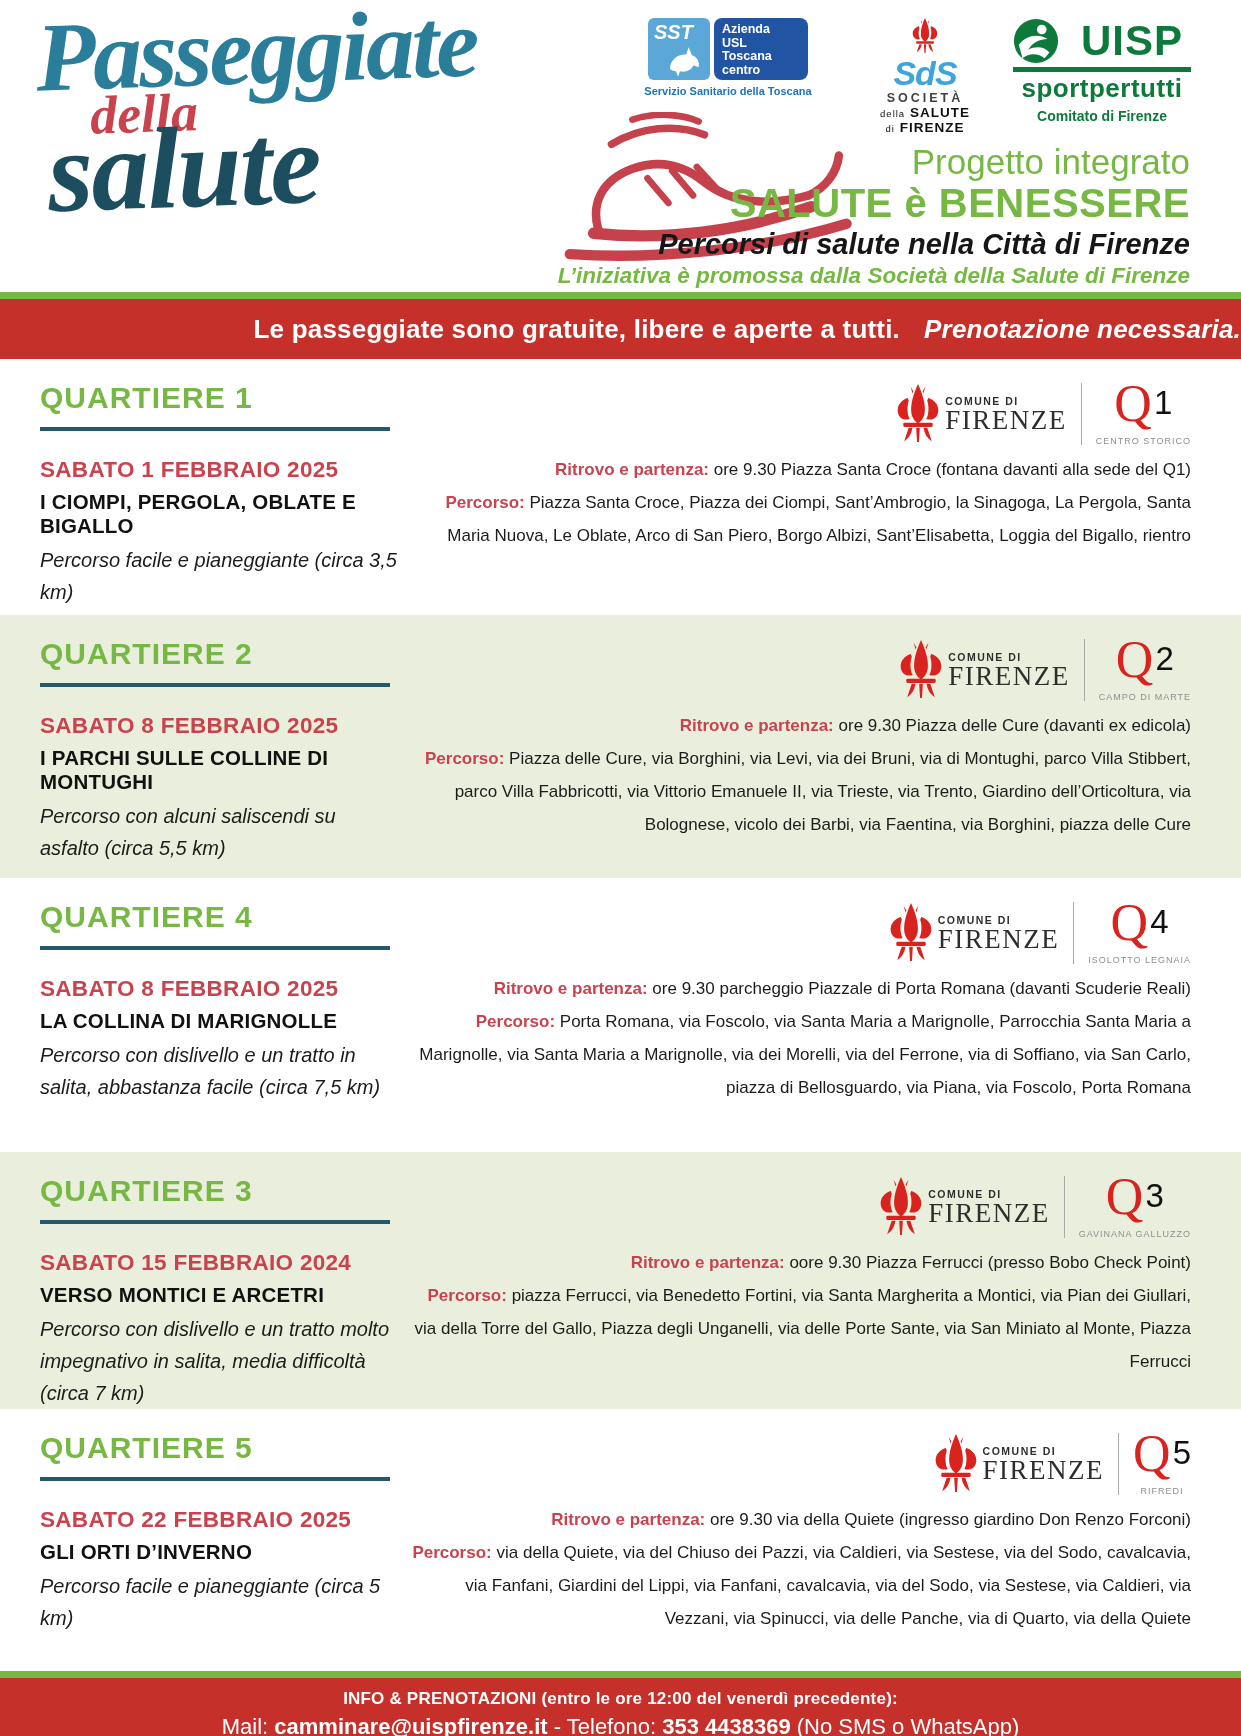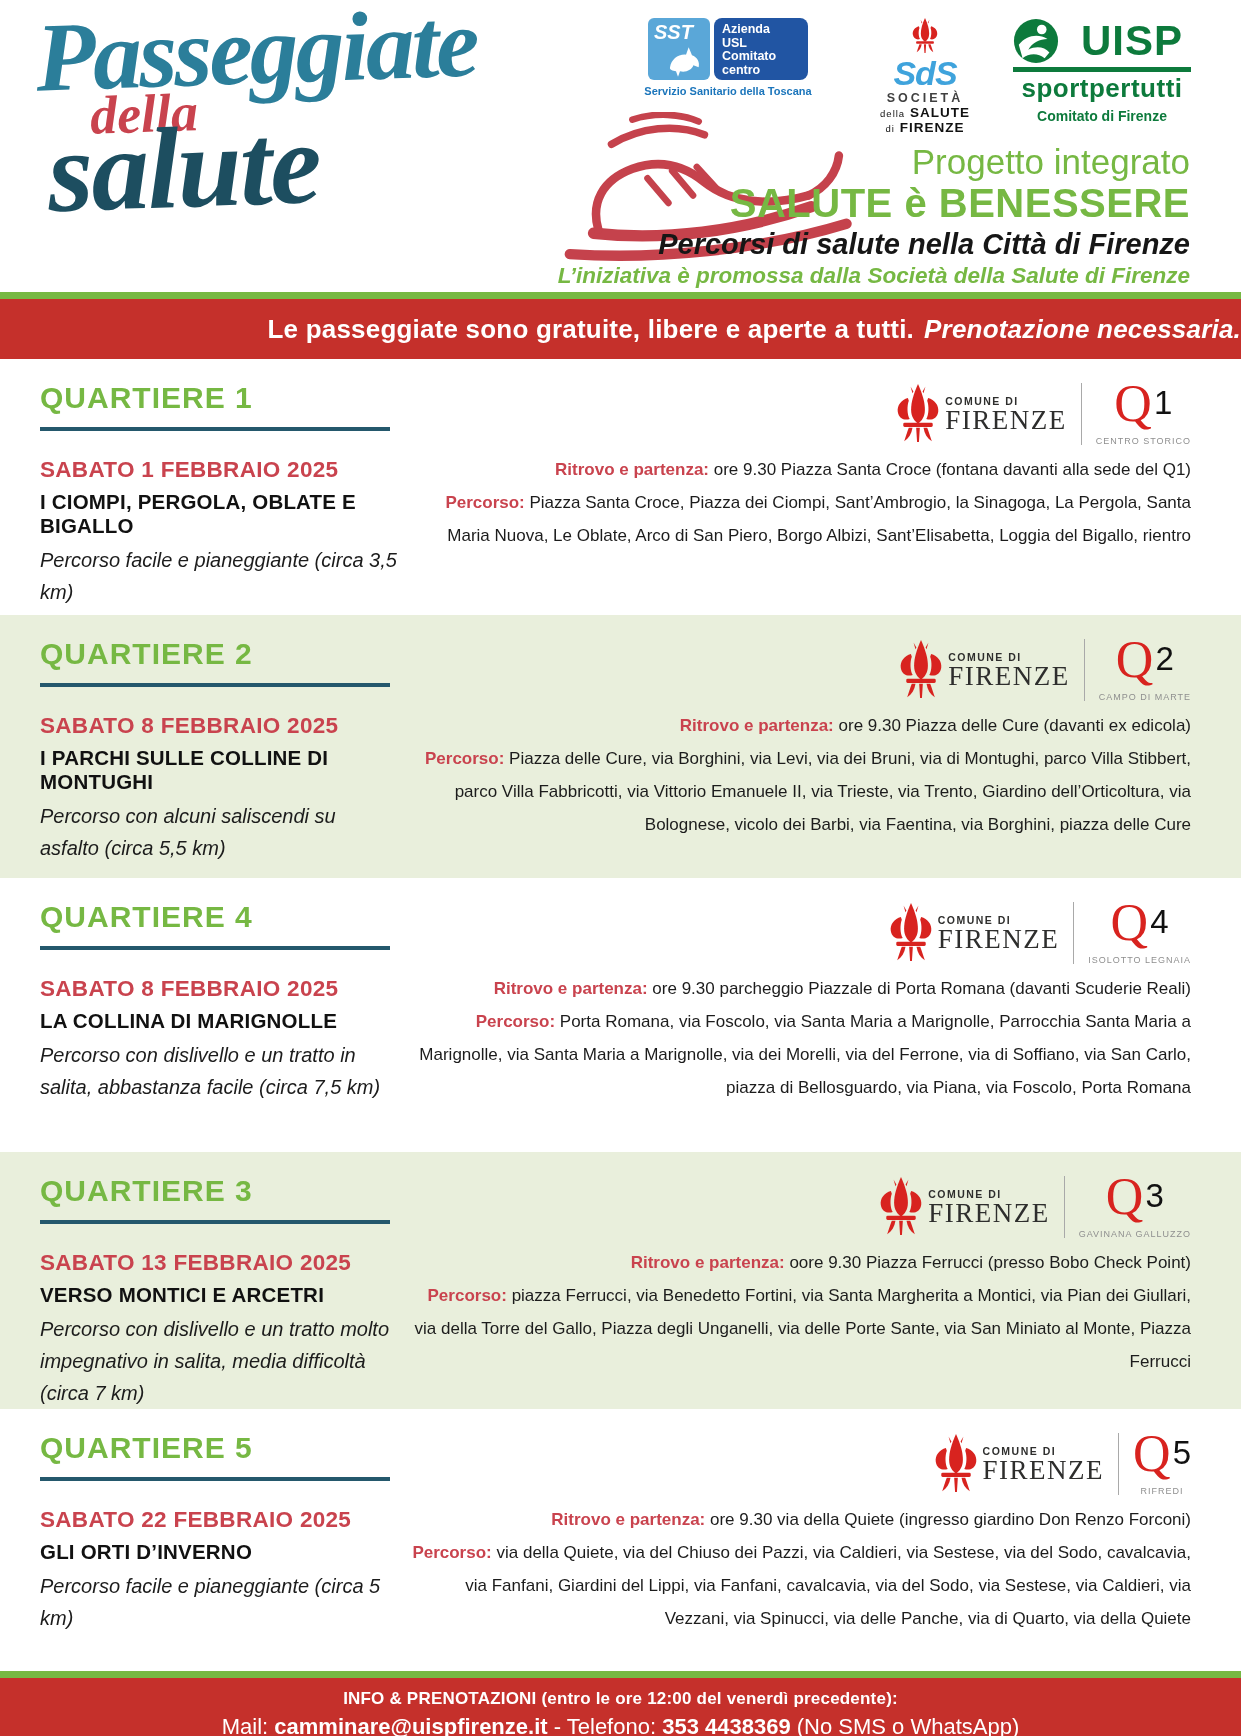--- a/index.html
+++ b/index.html
@@ -41,21 +41,21 @@
   .promo{position:absolute;right:51px;top:142px;text-align:right;line-height:1.12;z-index:2}
   .promo-l1{color:#76b843;font-size:35px;font-weight:400}
   .promo-l2{color:#76b843;font-size:40px;font-weight:800;letter-spacing:.5px}
   .promo-l3{color:#161616;font-size:29px;font-weight:700;font-style:italic;margin-top:2px}
   .promo-l4{color:#76b843;font-size:22.5px;font-weight:700;font-style:italic;margin-top:3px}
 
   
   .green-line{height:7px;background:#76b843}
   .red-banner{height:60px;background:#c5302b;color:#fff;display:flex;align-items:center;justify-content:flex-end;
     font-size:26px;font-weight:700;letter-spacing:.2px}
-  .red-banner .it{font-style:italic;margin-left:10px}
+  .red-banner .it{font-style:italic;margin-left:24px}
 
   
   .section{display:flex;padding:22px 50px 0 40px}
   .s0{min-height:256px}
   .s1{min-height:263px;background:#e9efdc}
   .s2{min-height:274px}
   .s3{min-height:235px;background:#e9efdc}
   .s4{min-height:262px}
   .left{width:368px;flex-shrink:0;padding-right:10px}
   .q-heading{color:#76b843;font-size:30px;font-weight:800;letter-spacing:1px}
@@ -122,21 +122,21 @@
         <div class="sst-top">
           <div class="sst-sq">
             <span class="sst-abbr">SST</span>
             <svg width="52" height="40" viewBox="0 0 60 60">
               <path d="M12 44 C14 32 24 24 36 25 L40 14 L45 26 C53 29 57 36 55 44 L47 41 C45 48 36 52 27 50 L24 58 L21 50 C16 49 11 48 12 44 Z" fill="#ffffff"></path>
             </svg>
           </div>
           <div class="sst-box">
             <div>Azienda</div>
             <div>USL</div>
-            <div>Comitato</div>
+            <div>Toscana</div>
             <div>centro</div>
           </div>
         </div>
         <div class="sst-cap">Servizio Sanitario della Toscana</div>
       </div>
 
       <div class="sds">
         <svg class="giglio-sm">
             <use href="#giglio" xlink:href="#giglio"></use>
           </svg>
@@ -268,21 +268,21 @@
       </div>
       <p class="meet"><span class="rlabel">Ritrovo e partenza:</span><span> ore 9.30 parcheggio Piazzale di Porta Romana (davanti Scuderie Reali)</span></p>
       <p class="route"><span class="rlabel">Percorso:</span><span> Porta Romana, via Foscolo, via Santa Maria a Marignolle, Parrocchia Santa Maria a Marignolle, via Santa Maria a Marignolle, via dei Morelli, via del Ferrone, via di Soffiano, via San Carlo, piazza di Bellosguardo, via Piana, via Foscolo, Porta Romana</span></p>
     </div>
   </div>
 
   <div class="section s3">
     <div class="left">
       <div class="q-heading">QUARTIERE 3</div>
       <div class="q-underline"></div>
-      <div class="q-date">SABATO 13 FEBBRAIO 2025</div>
+      <div class="q-date">SABATO 15 FEBBRAIO 2024</div>
       <div class="q-title">VERSO MONTICI E ARCETRI</div>
       <div class="q-diff">Percorso con dislivello e un tratto molto impegnativo in salita, media difficoltà (circa 7 km)</div>
     </div>
     <div class="right">
       <div class="comune-row">
         <svg class="giglio-svg">
             <use href="#giglio" xlink:href="#giglio"></use>
           </svg>
         <div class="comune-words">
           <div class="c-small">COMUNE DI</div>

